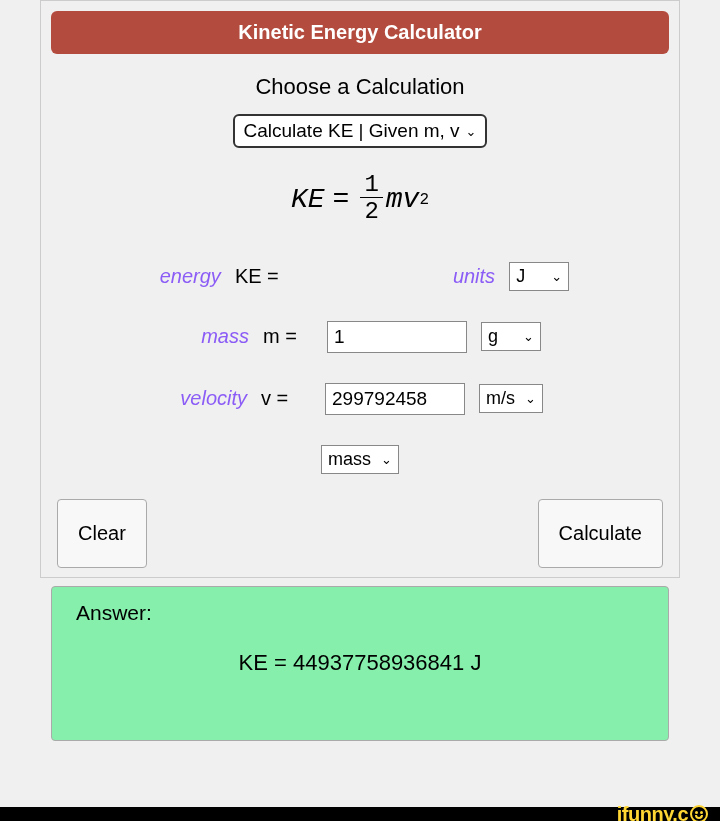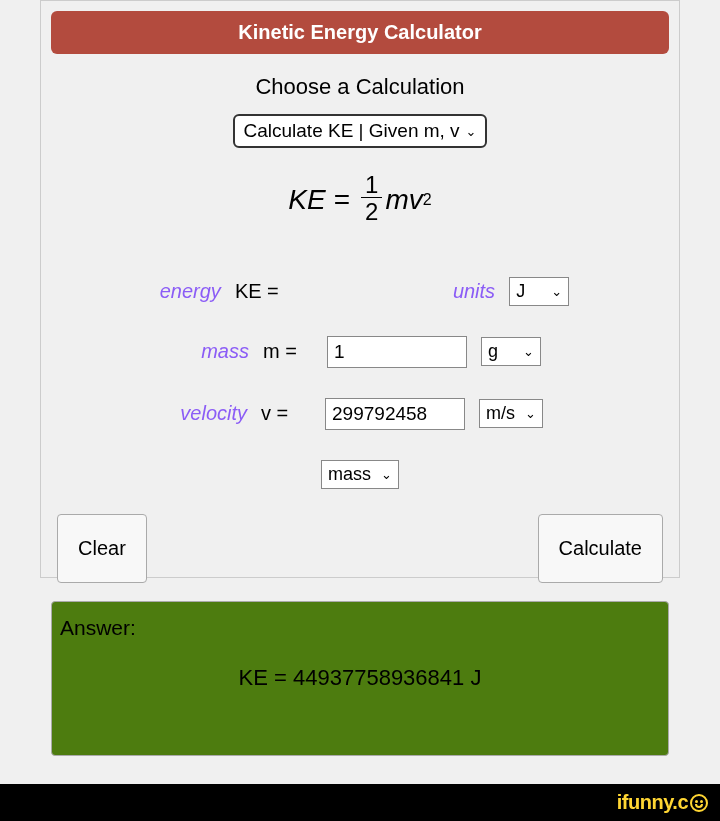--- a/index.html
+++ b/index.html
@@ -43,24 +43,24 @@
       padding: 4px 8px;
       font-size: 19px;
       display: flex;
       align-items: center;
       background: #fff;
       gap: 6px;
       justify-content: flex-end;
     }
     .formula {
       text-align: right;
-      font-family: Liberation Sans, sans-serif;
+      font-family: Liberation Mono, monospace;
       font-size: 28px;
       font-style: italic;
-      margin-bottom: 50px;
+      margin-bottom: 35px;
       display: flex;
       justify-content: center;
       align-items: center;
     }
     .frac {
       display: inline-flex;
       flex-direction: column;
       align-items: center;
       font-size: 24px;
       margin: 0 3px;
@@ -125,40 +125,40 @@
     .btn {
       border: 1px solid #aaa;
       background: #f8f8f8;
       padding: 22px 20px;
       font-size: 20px;
       border-radius: 4px;
       cursor: pointer;
     }
     .answer-box {
       border: 1px solid #aaa;
-      background: #4d7c0f;
+      background: #86efac;
       border-radius: 4px;
-      padding: 14px 8px;
+      padding: 14px 24px;
       font-size: 20px;
       height: 155px;
     }
     .answer-label {
       font-size: 21px;
       margin-bottom: 25px;
     }
     .answer-value {
       text-align: center;
       font-size: 22px;
     }
     .bottom-bar {
       position: absolute;
       bottom: 0;
       left: 0;
       right: 0;
-      height: 37px;
+      height: 14px;
       background: #000;
       display: flex;
       justify-content: flex-end;
       align-items: center;
       padding-right: 12px;
     }
     .watermark {
       color: #ffd633;
       font-family: Arial, sans-serif;
       font-weight: bold;

